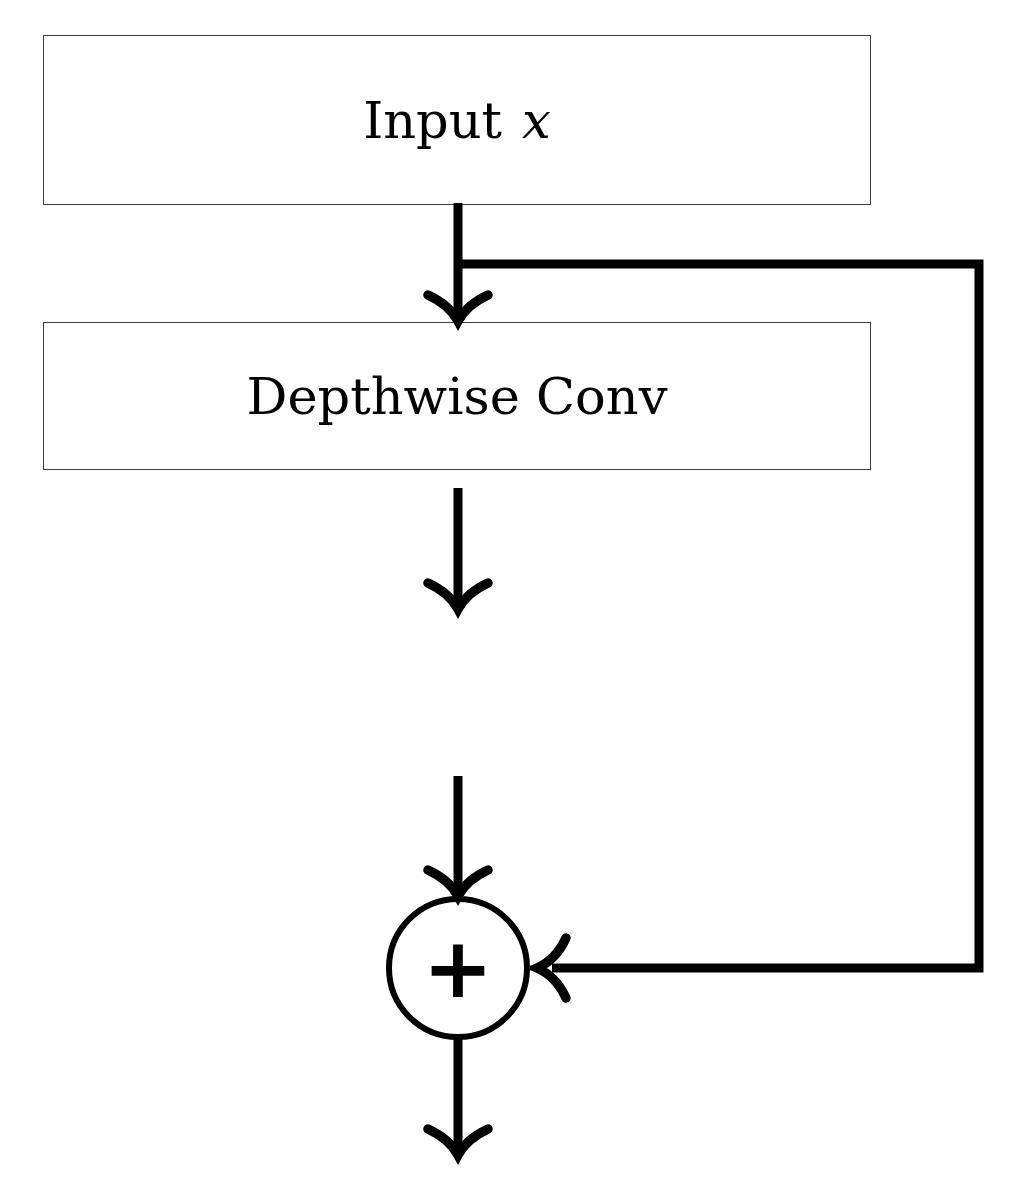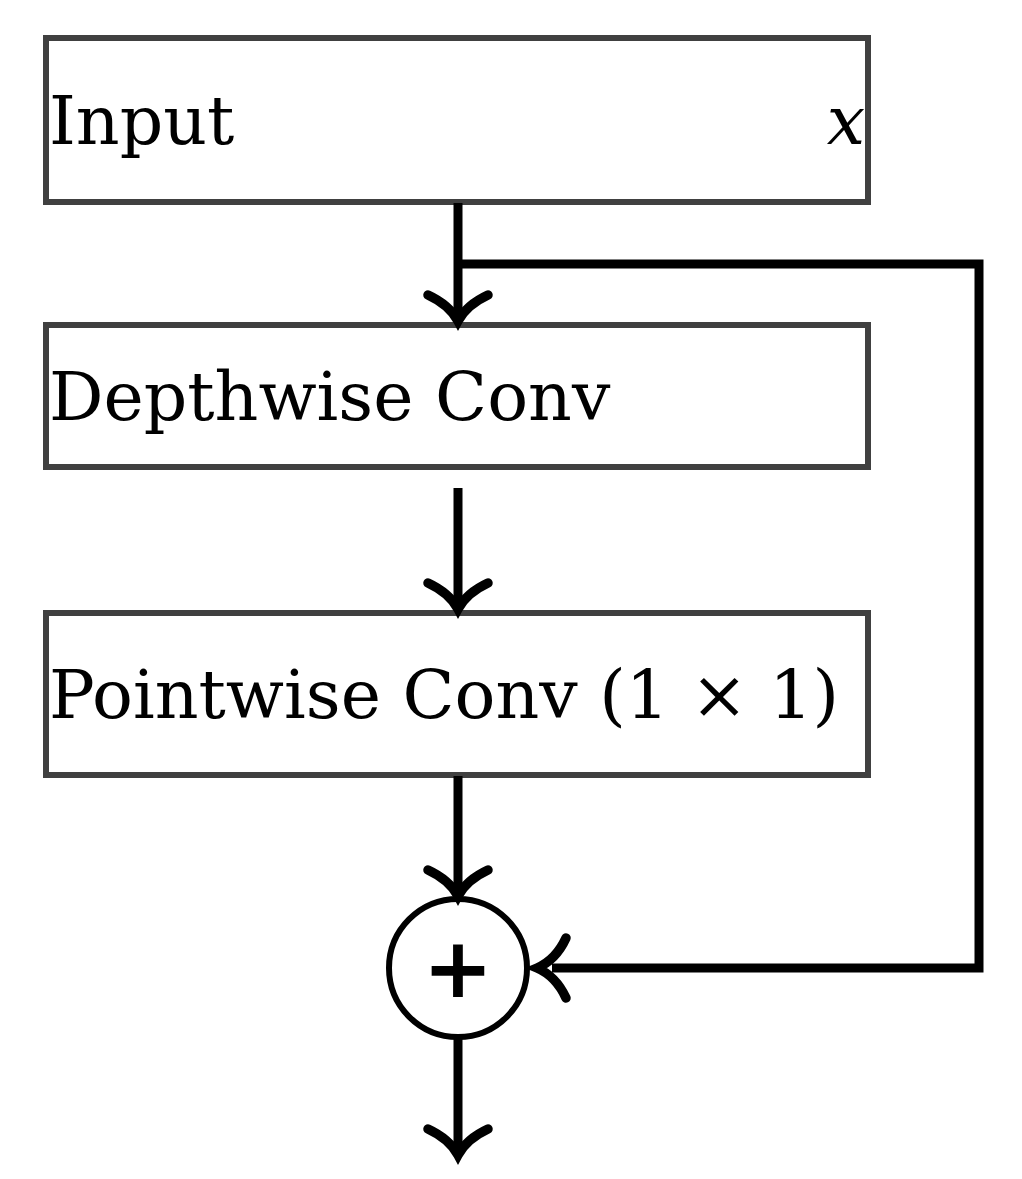--- a/index.html
+++ b/index.html
@@ -10,26 +10,26 @@
     background: #ffffff;
     overflow: hidden;
     font-family: "DejaVu Serif", serif;
   }
   .node-box {
     position: absolute;
     left: 43px;
     width: 828px;
     height: 170px;
     box-sizing: border-box;
-    border: 6px solid #404040;
+    border: 1px solid #404040;
     background: #ffffff;
     display: flex;
     align-items: center;
-    justify-content: space-between;
-    font-size: 68px;
+    justify-content: center;
+    font-size: 51px;
     color: #000000;
     z-index: 1;
     white-space: nowrap;
   }
   #box-input      { top: 35px;  height: 170px; }
   #box-depthwise  { top: 322px; height: 148px; }
   #box-pointwise  { top: 610px; height: 168px; }
   .math-var {
     font-style: italic;
     margin-left: 20px;
@@ -67,23 +67,20 @@
 
   <div class="node-box" id="box-input">
     <span>Input</span>
     <span class="math-var">x</span>
   </div>
 
   <div class="node-box" id="box-depthwise">
     <span>Depthwise Conv</span>
   </div>
 
-  <div class="node-box" id="box-pointwise">
-    <span>Pointwise Conv (1 × 1)</span>
-  </div>
 
   <svg class="wires" width="1022" height="1179" viewBox="0 0 1022 1179">
 
     <path class="wire" d="M458 203 V316"></path>
 
     <path class="wire" d="M458 264 H979 V968 H552"></path>
 
     <path class="wire" d="M458 488 V604"></path>
 
     <path class="wire" d="M458 776 V892"></path>

